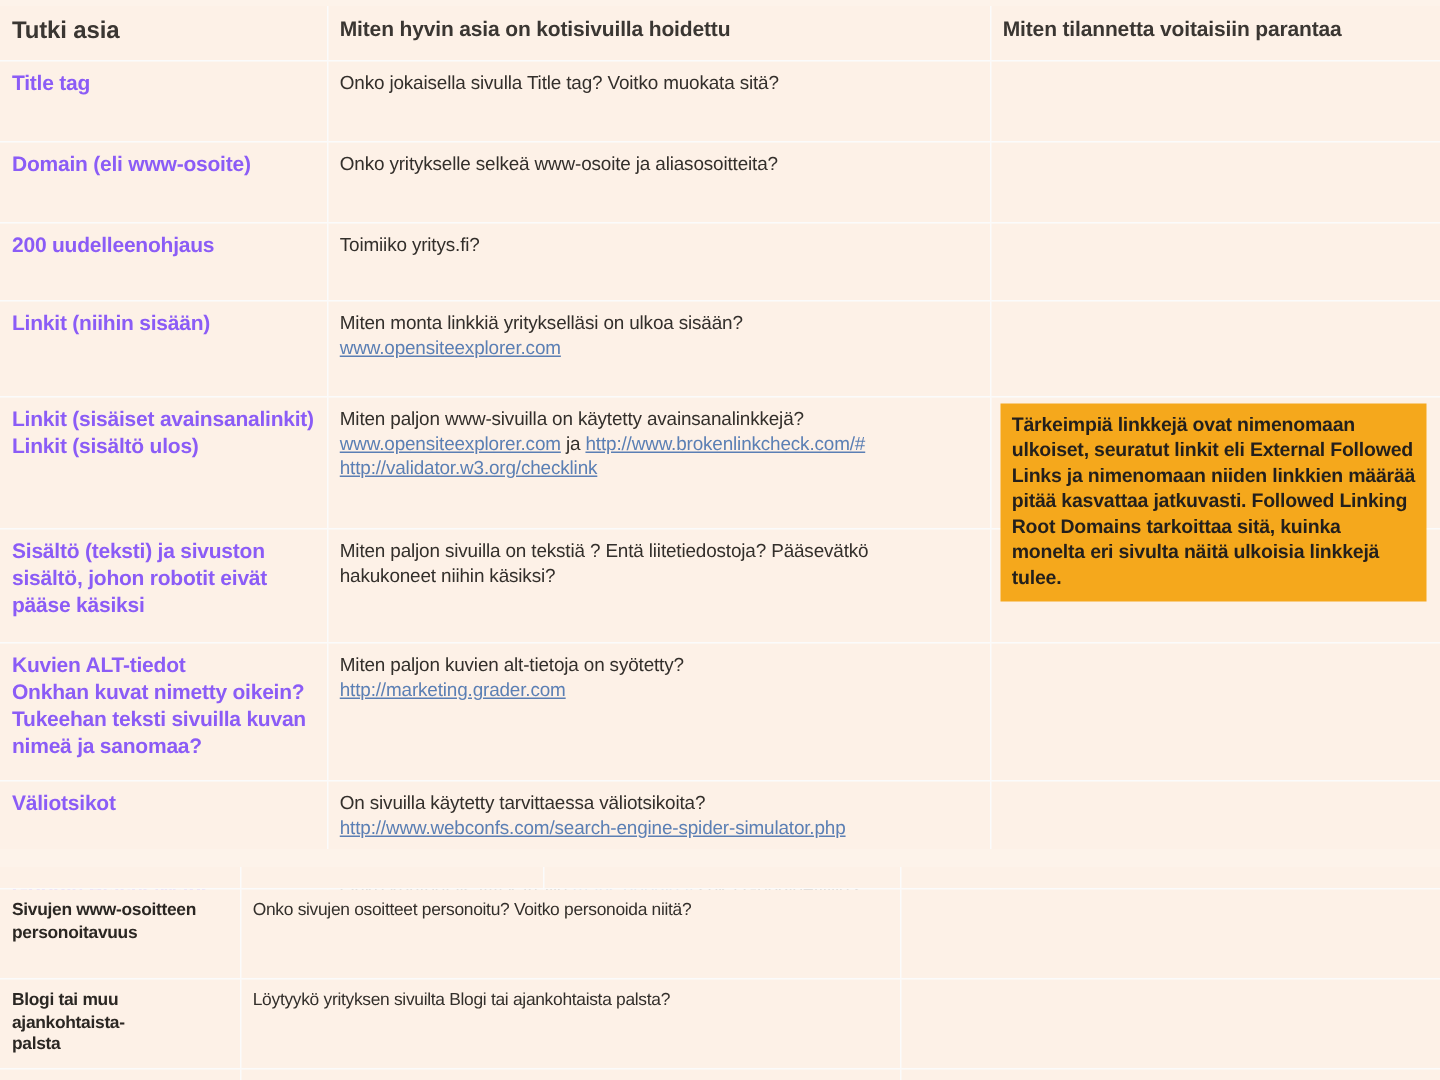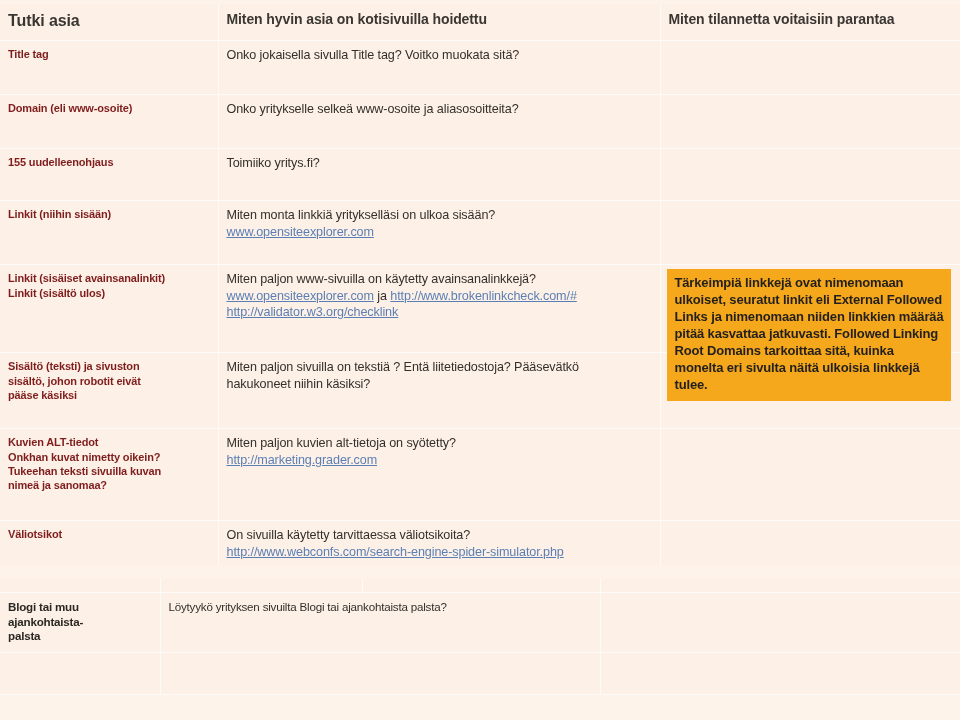--- a/index.html
+++ b/index.html
@@ -55,22 +55,22 @@
   .hdr {
     font-weight: bold;
     font-size: 14px;
     color: #3a3632;
     letter-spacing: -0.1px;
   }
   .hdr-1 { font-size: 16px; }
 
   .rowlabel {
     font-weight: bold;
-    font-size: 11px;
-    color: #7f1d1d;
+    font-size: 14px;
+    color: #8b5cf6;
     letter-spacing: -0.15px;
   }
   .rowtext {
     font-size: 12.6px;
     color: #332f2b;
     letter-spacing: -0.1px;
   }
   a.lnk, .lnk {
     color: #5b7fb4;
     text-decoration: underline;
@@ -183,21 +183,21 @@
           <div class="rowlabel">Domain (eli www-osoite)</div>
         </td>
         <td>
           <div class="rowtext">Onko yritykselle selkeä www-osoite ja aliasosoitteita?</div>
         </td>
         <td class="last"></td>
       </tr>
 
       <tr>
         <td style="height:38px">
-          <div class="rowlabel">155 uudelleenohjaus</div>
+          <div class="rowlabel">200 uudelleenohjaus</div>
         </td>
         <td>
           <div class="rowtext">Toimiiko yritys.fi?</div>
         </td>
         <td class="last"></td>
       </tr>
 
       <tr>
         <td style="height:50px">
           <div class="rowlabel">Linkit (niihin sisään)</div>
@@ -290,20 +290,30 @@
         <col class="b4">
     </colgroup>
     <tbody>
       <tr class="spacer-row">
         <td></td>
         <td></td>
         <td></td>
         <td class="last"></td>
       </tr>
 
+      <tr>
+        <td style="height:44px">
+          <div class="blabel">Sivujen www-osoitteen</div>
+          <div class="blabel">personoitavuus</div>
+        </td>
+        <td colspan="2">
+          <div class="btext">Onko sivujen osoitteet personoitu? Voitko personoida niitä?</div>
+        </td>
+        <td class="last"></td>
+      </tr>
 
       <tr>
         <td style="height:44px">
           <div class="blabel">Blogi tai muu ajankohtaista-</div>
           <div class="blabel">palsta</div>
         </td>
         <td colspan="2">
           <div class="btext">Löytyykö yrityksen sivuilta Blogi tai ajankohtaista palsta?</div>
         </td>
         <td class="last"></td>

